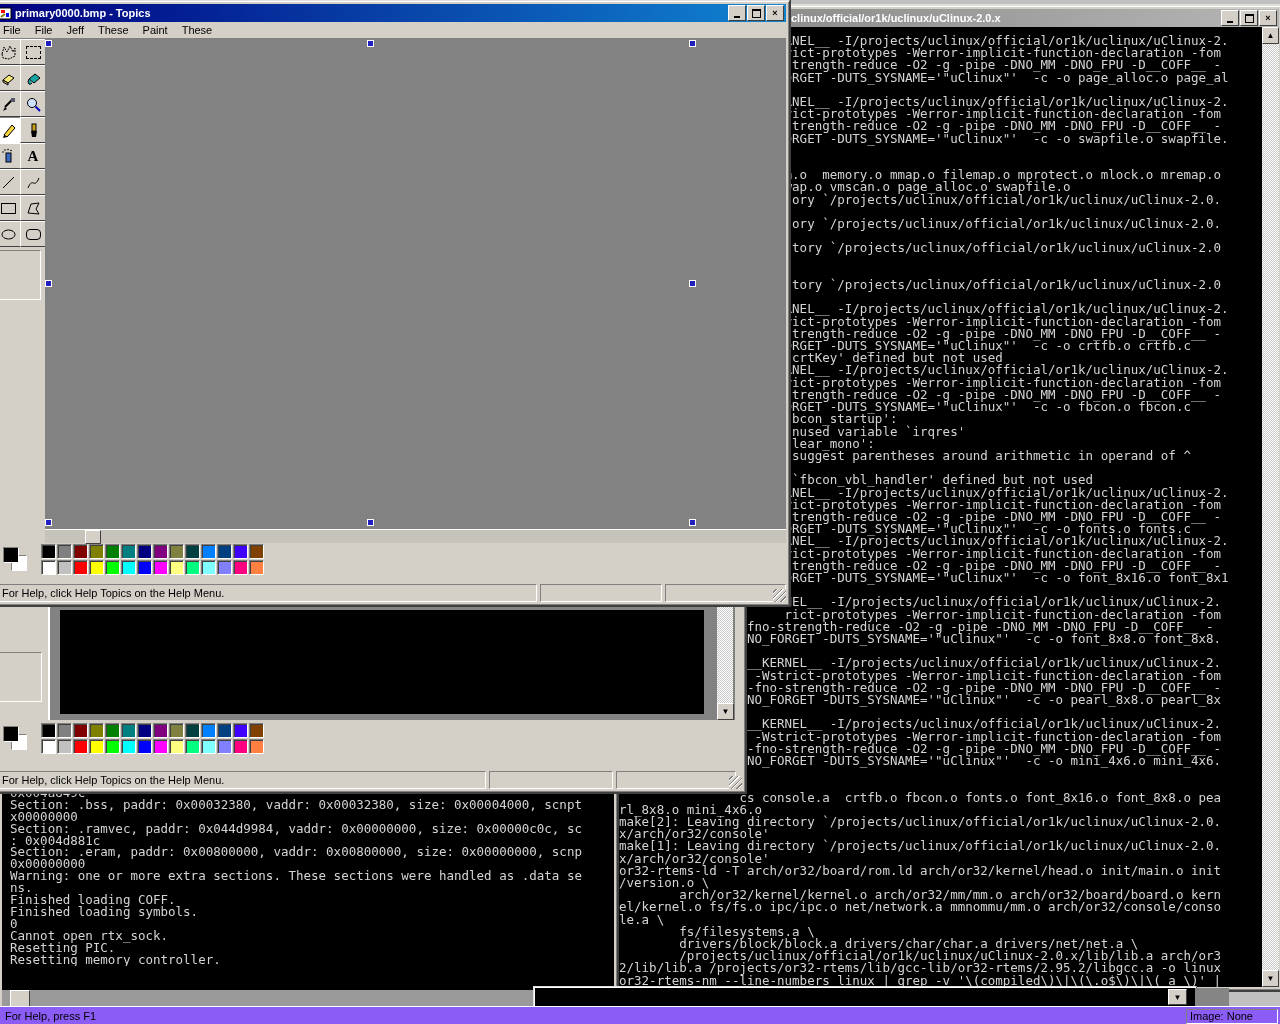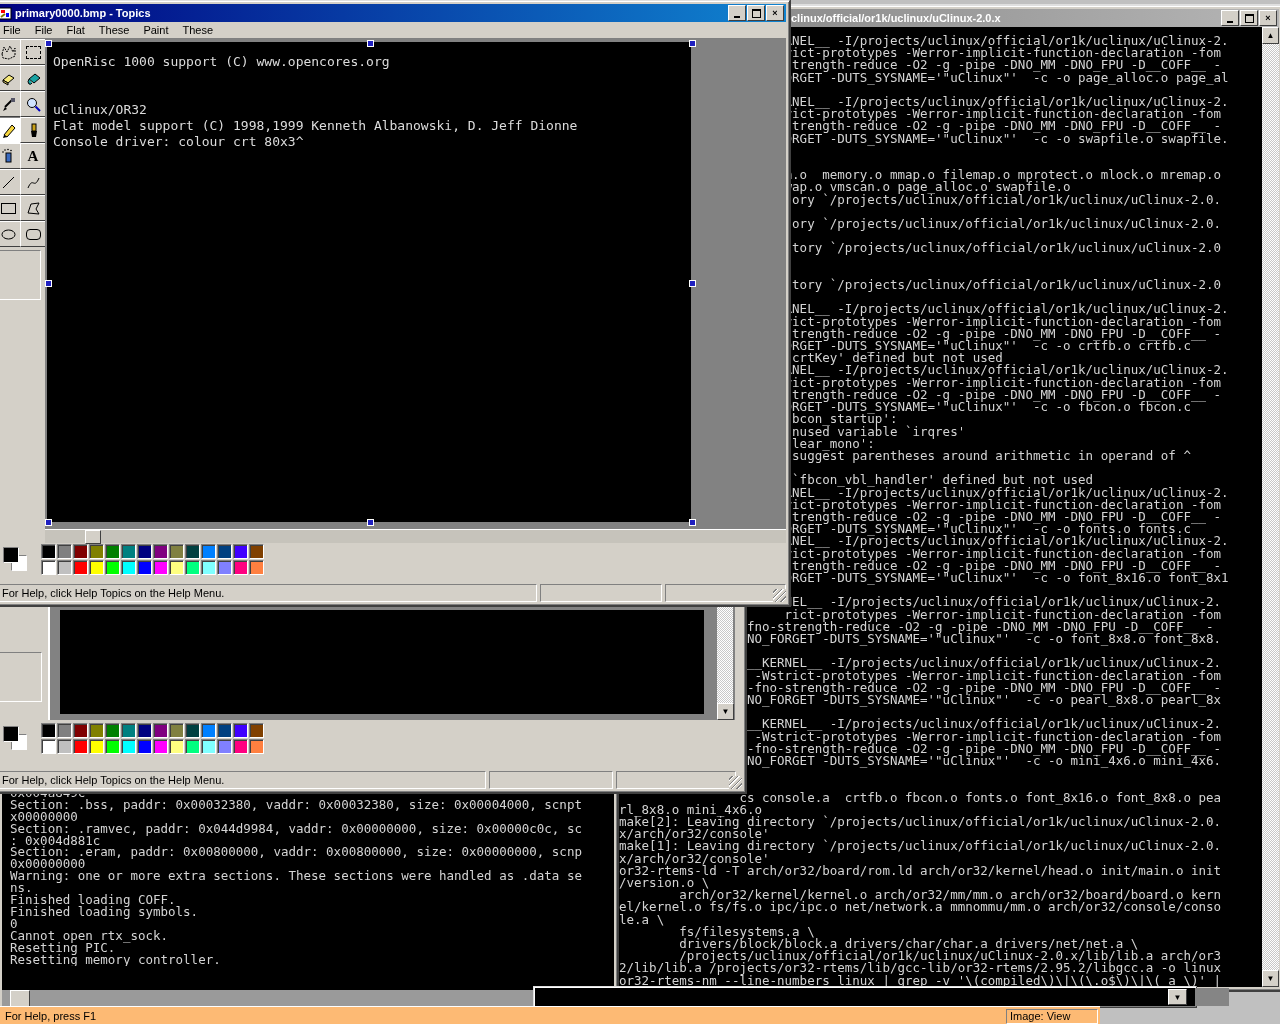--- a/index.html
+++ b/index.html
@@ -267,21 +267,21 @@
     <div class="tbtn">
         <div class="maxsq"></div>
       </div>
     <div class="tbtn">
         <span>×</span>
       </div>
   </div>
   <div class="menubar" style="border-bottom:1px solid #808080;box-shadow:0 1px 0 #fff;">
       <span class="menu-item">File</span>
       <span class="menu-item">File</span>
-      <span class="menu-item">Flat</span>
+      <span class="menu-item">Jeff</span>
       <span class="menu-item">These</span>
       <span class="menu-item">Paint</span>
       <span class="menu-item">These</span>
     </div>
 
   <div class="toolgrid">
     <div class="tool">
       <svg width="17" height="17">
           <polyline points="2,10 4,3 7,8 10,2 13,8 15,4 15,12 9,15 3,14 2,10" fill="none" stroke="#000" stroke-dasharray="2,1"></polyline>
         </svg>
@@ -361,28 +361,20 @@
           <ellipse cx="8.5" cy="8.5" rx="6.5" ry="4.5" fill="none" stroke="#000"></ellipse>
         </svg>
     </div>
     <div class="tool">
       <div style="width:13px;height:9px;border:1px solid #000;border-radius:4px;"></div>
     </div>
   </div>
   <div class="sunken abs" style="left:4px;top:249px;width:42px;height:48px;background:#d4d0c8;"></div>
 
   <div class="abs" style="left:52px;top:38px;right:3px;height:490px;background:#828282;">
-    <div class="abs" style="left:2px;top:3px;width:644px;height:480px;background:#000;overflow:hidden;">
-      <pre class="term-pre" style="position:absolute;left:6px;top:12px;font-size:13px;line-height:16px;color:#dcdcdc;">OpenRisc 1000 support (C) www.opencores.org
-
-
-uClinux/OR32
-Flat model support (C) 1998,1999 Kenneth Albanowski, D. Jeff Dionne
-Console driver: colour crt 80x3^</pre>
-    </div>
     <div class="handle" style="left:0;top:1px;"></div>
     <div class="handle" style="left:322px;top:1px;"></div>
     <div class="handle" style="left:644px;top:1px;"></div>
     <div class="handle" style="left:0;top:241px;"></div>
     <div class="handle" style="left:644px;top:241px;"></div>
     <div class="handle" style="left:0;top:480px;"></div>
     <div class="handle" style="left:322px;top:480px;"></div>
     <div class="handle" style="left:644px;top:480px;"></div>
   </div>
   <div class="abs" style="left:52px;right:3px;top:528px;height:13px;background:#c6c3bb;border-top:1px solid #fff;">
@@ -433,18 +425,18 @@
   <div class="statusbar">
     <div class="pane sunken" style="width:533px;">
       <span>For Help, click Help Topics on the Help Menu.</span>
     </div>
     <div class="pane sunken" style="width:110px;"></div>
     <div class="pane sunken" style="width:110px;"></div>
     <div class="grip"></div>
   </div>
 </div>
 
-<div class="abs" style="left:0;top:1006px;width:1100px;height:18px;background:#fdba74;border-top:1px solid #fff;z-index:6;font-size:11px;color:#000;">
+<div class="abs" style="left:0;top:1006px;width:1280px;height:18px;background:#8b5cf6;border-top:1px solid #fff;z-index:6;font-size:11px;color:#000;">
   <span class="abs" style="left:5px;top:3px;">For Help, press F1</span>
   <div class="sunken abs" style="right:2px;top:2px;width:84px;height:13px;padding:0 3px;">
-    <span>Image: View</span>
+    <span>Image: None</span>
   </div>
 </div>
 
 </body></html>

